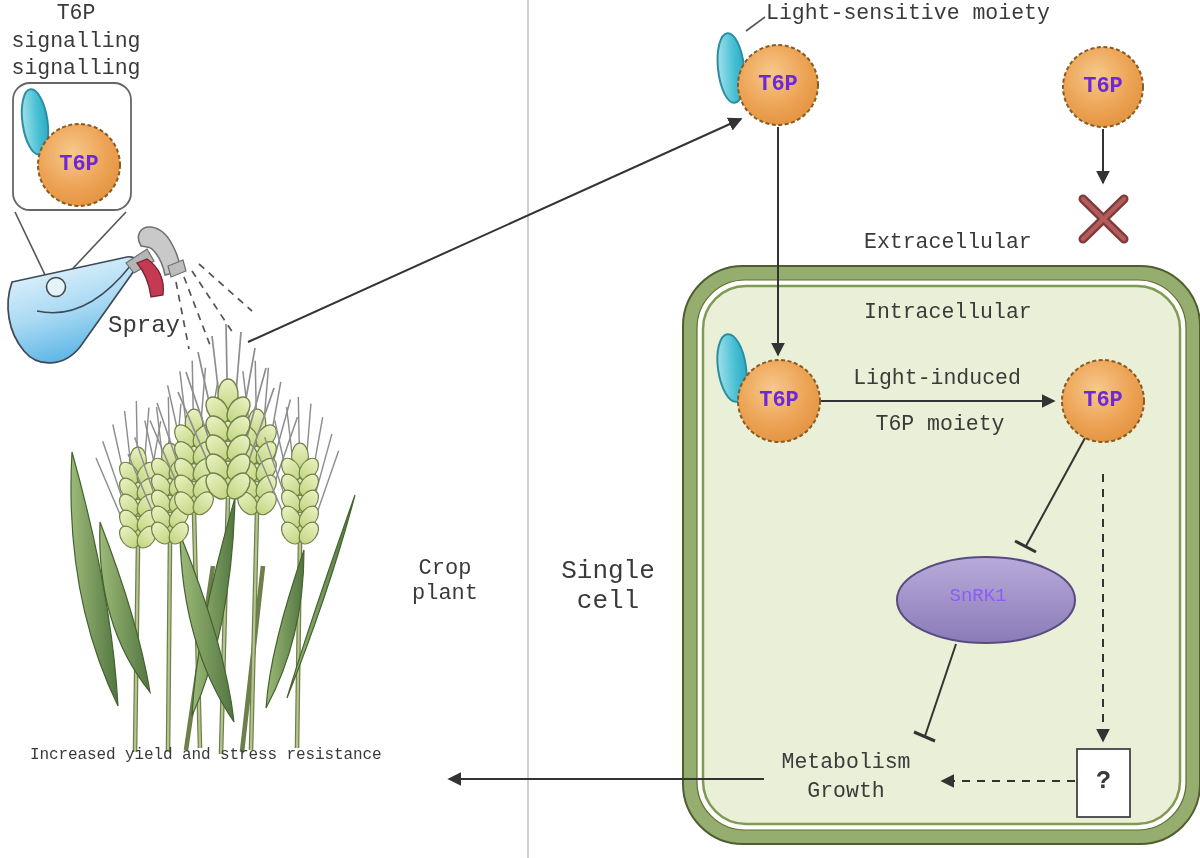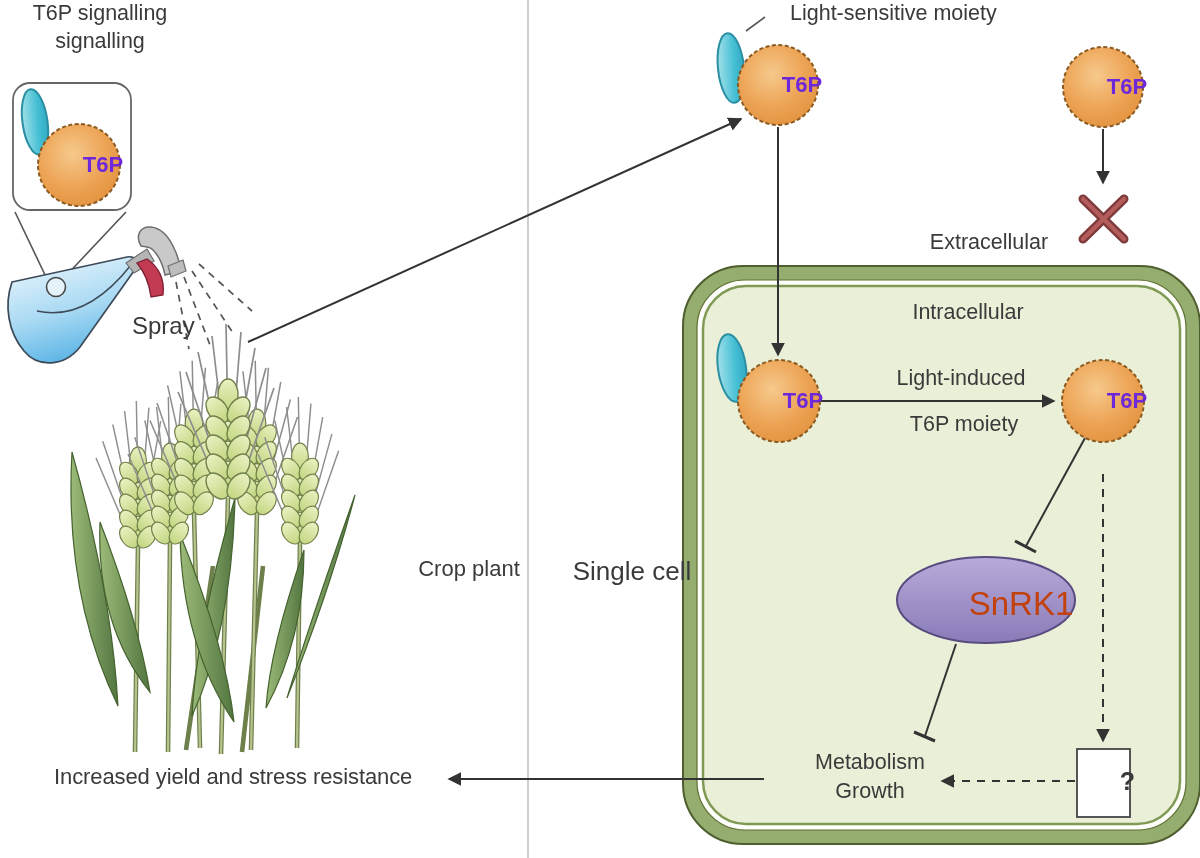--- a/index.html
+++ b/index.html
@@ -2,22 +2,22 @@
 <html><head>
 <meta charset="utf-8">
 <style>
   html,body{margin:0;padding:0;background:#ffffff;}
   #canvas{
     position:relative;width:1200px;height:858px;background:#ffffff;
     overflow:hidden;font-family:"Liberation Sans",sans-serif;
   }
   #art{position:absolute;left:0;top:0;}
   .lbl{
-    position:absolute;color:#3a3a3a;font-family:Liberation Sans, sans-serif;
-    white-space:nowrap;pointer-events:none;margin-left:24px;
+    position:absolute;color:#3a3a3a;font-family:Liberation Mono, monospace;
+    white-space:nowrap;pointer-events:none;
   }
   .center{text-align:center;white-space:normal;}
   .t6p{font-weight:bold;font-size:22px;color:#6d28d9;width:80px;text-align:center;}
   .big{font-size:21.5px;}
 </style>
 </head>
 <body>
 
 <div id="canvas">
 
@@ -205,38 +205,38 @@
 </div>
 
 <div class="lbl big" style="left:766px;top:1px;">Light-sensitive moiety</div>
 
 <div class="lbl" style="left:108px;top:312px;font-size:24px;">Spray</div>
 
 <div class="lbl center" style="left:380px;top:556px;width:130px;font-size:22px;">Crop plant</div>
 
 <div class="lbl center" style="left:543px;top:556px;width:130px;font-size:26px;">Single cell</div>
 
-<div class="lbl center big" style="left:885px;top:230px;width:160px;text-align:center;">Extracellular</div>
+<div class="lbl center big" style="left:864px;top:230px;width:160px;text-align:center;">Extracellular</div>
 
 <div class="lbl center big" style="left:864px;top:300px;width:160px;">Intracellular</div>
 
 <div class="lbl center big" style="left:852px;top:366px;width:170px;">Light-induced</div>
 
 <div class="lbl center big" style="left:855px;top:412px;width:170px;">T6P moiety</div>
 
 <div class="lbl t6p" style="left:39px;top:152px;">T6P</div>
 <div class="lbl t6p" style="left:738px;top:72px;">T6P</div>
 <div class="lbl t6p" style="left:1063px;top:74px;">T6P</div>
 <div class="lbl t6p" style="left:739px;top:388px;">T6P</div>
 <div class="lbl t6p" style="left:1063px;top:388px;">T6P</div>
 
-<div class="lbl center" style="left:927px;top:585px;width:140px;font-size:33px;color:#c2410c;">SnRK1</div>
+<div class="lbl center" style="left:908px;top:585px;width:140px;font-size:19px;color:#8b5cf6;">SnRK1</div>
 
 <div class="lbl center big" style="left:761px;top:748px;width:170px;line-height:29px;">
   <span style="display:block;">Metabolism</span>
   <span style="display:block;">Growth</span>
 </div>
 
 <div class="lbl center" style="left:1077px;top:767px;width:53px;font-size:25px;font-weight:bold;">?</div>
 
-<div class="lbl" style="left:30px;top:764px;font-size:22px;letter-spacing:-0.1px;">Increased yield and stress resistance</div>
+<div class="lbl" style="left:30px;top:746px;font-size:16px;letter-spacing:-0.1px;">Increased yield and stress resistance</div>
 
 </div>
 
 </body></html>

